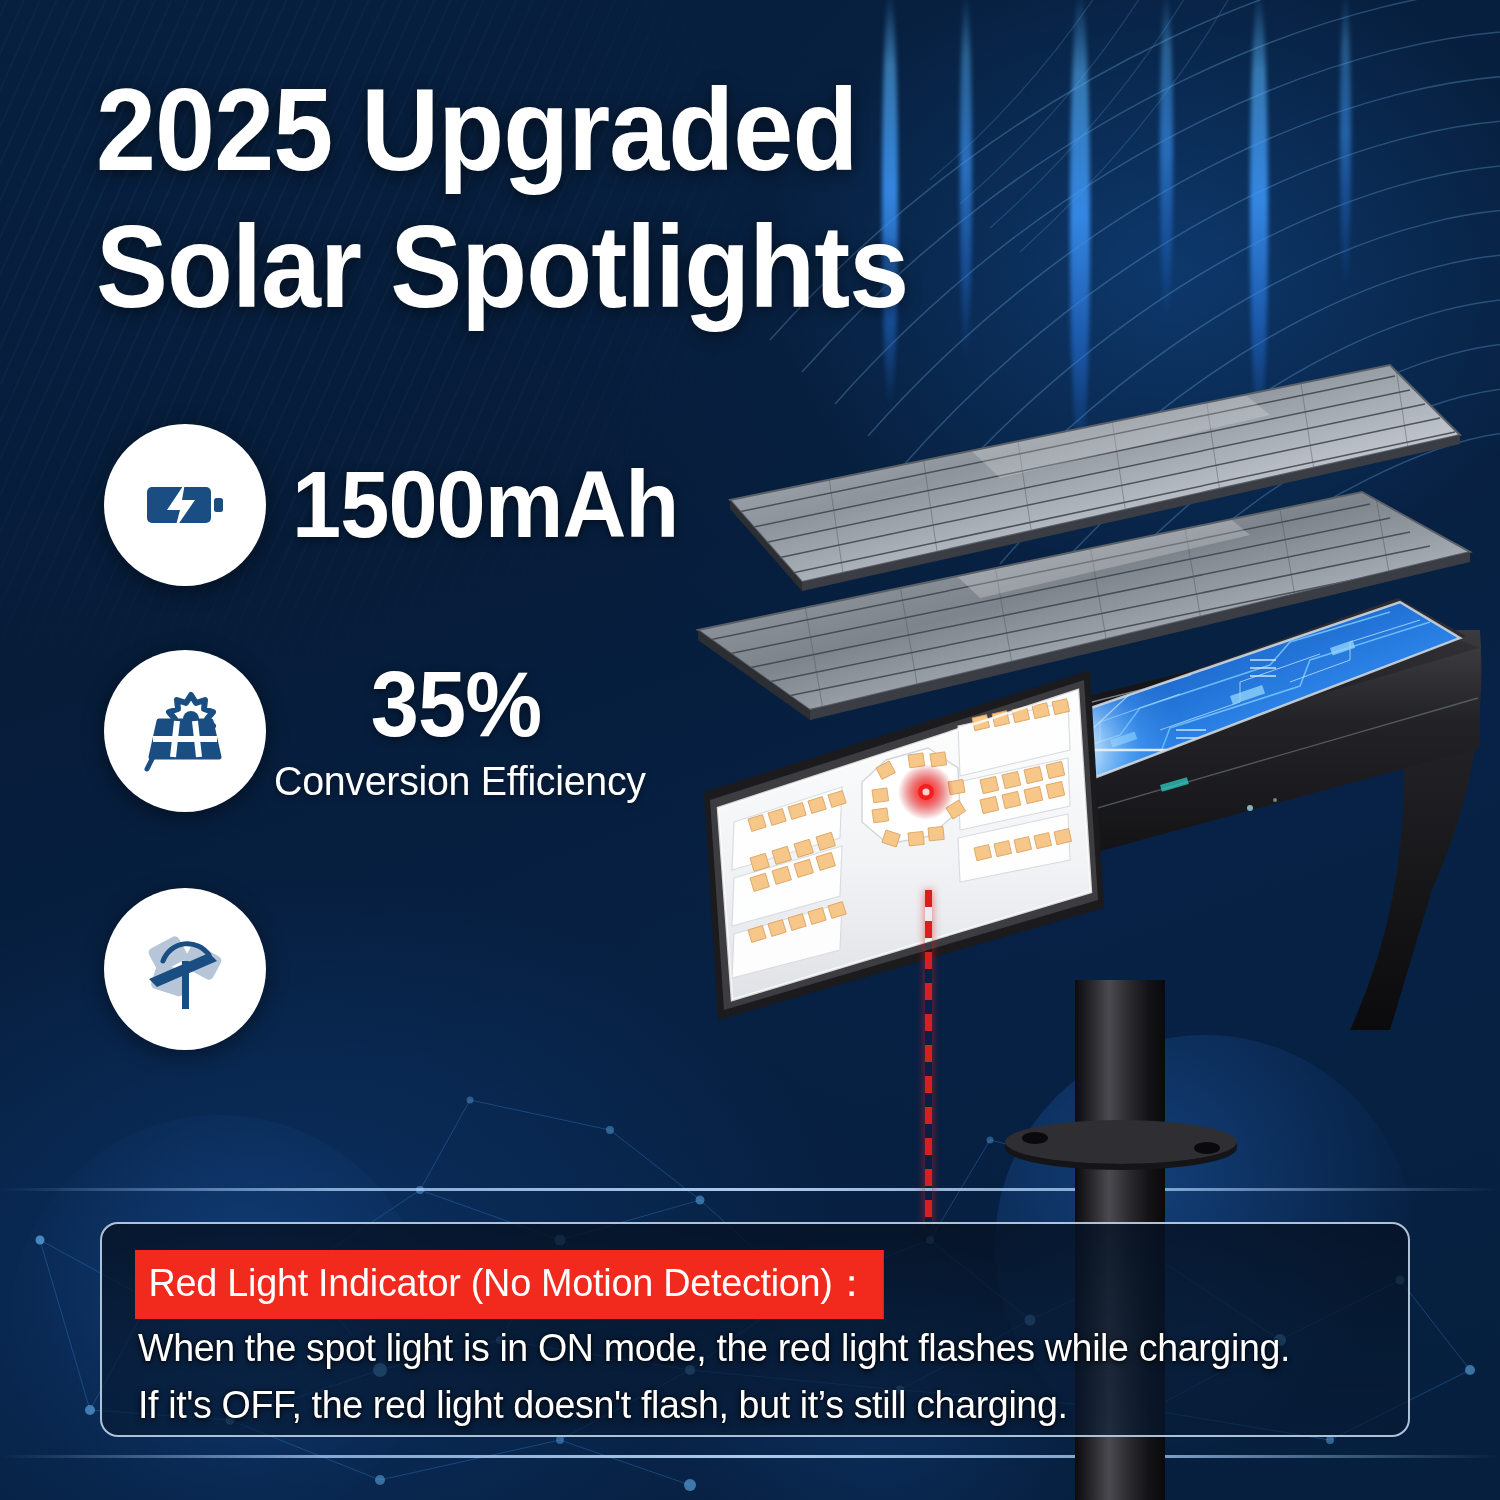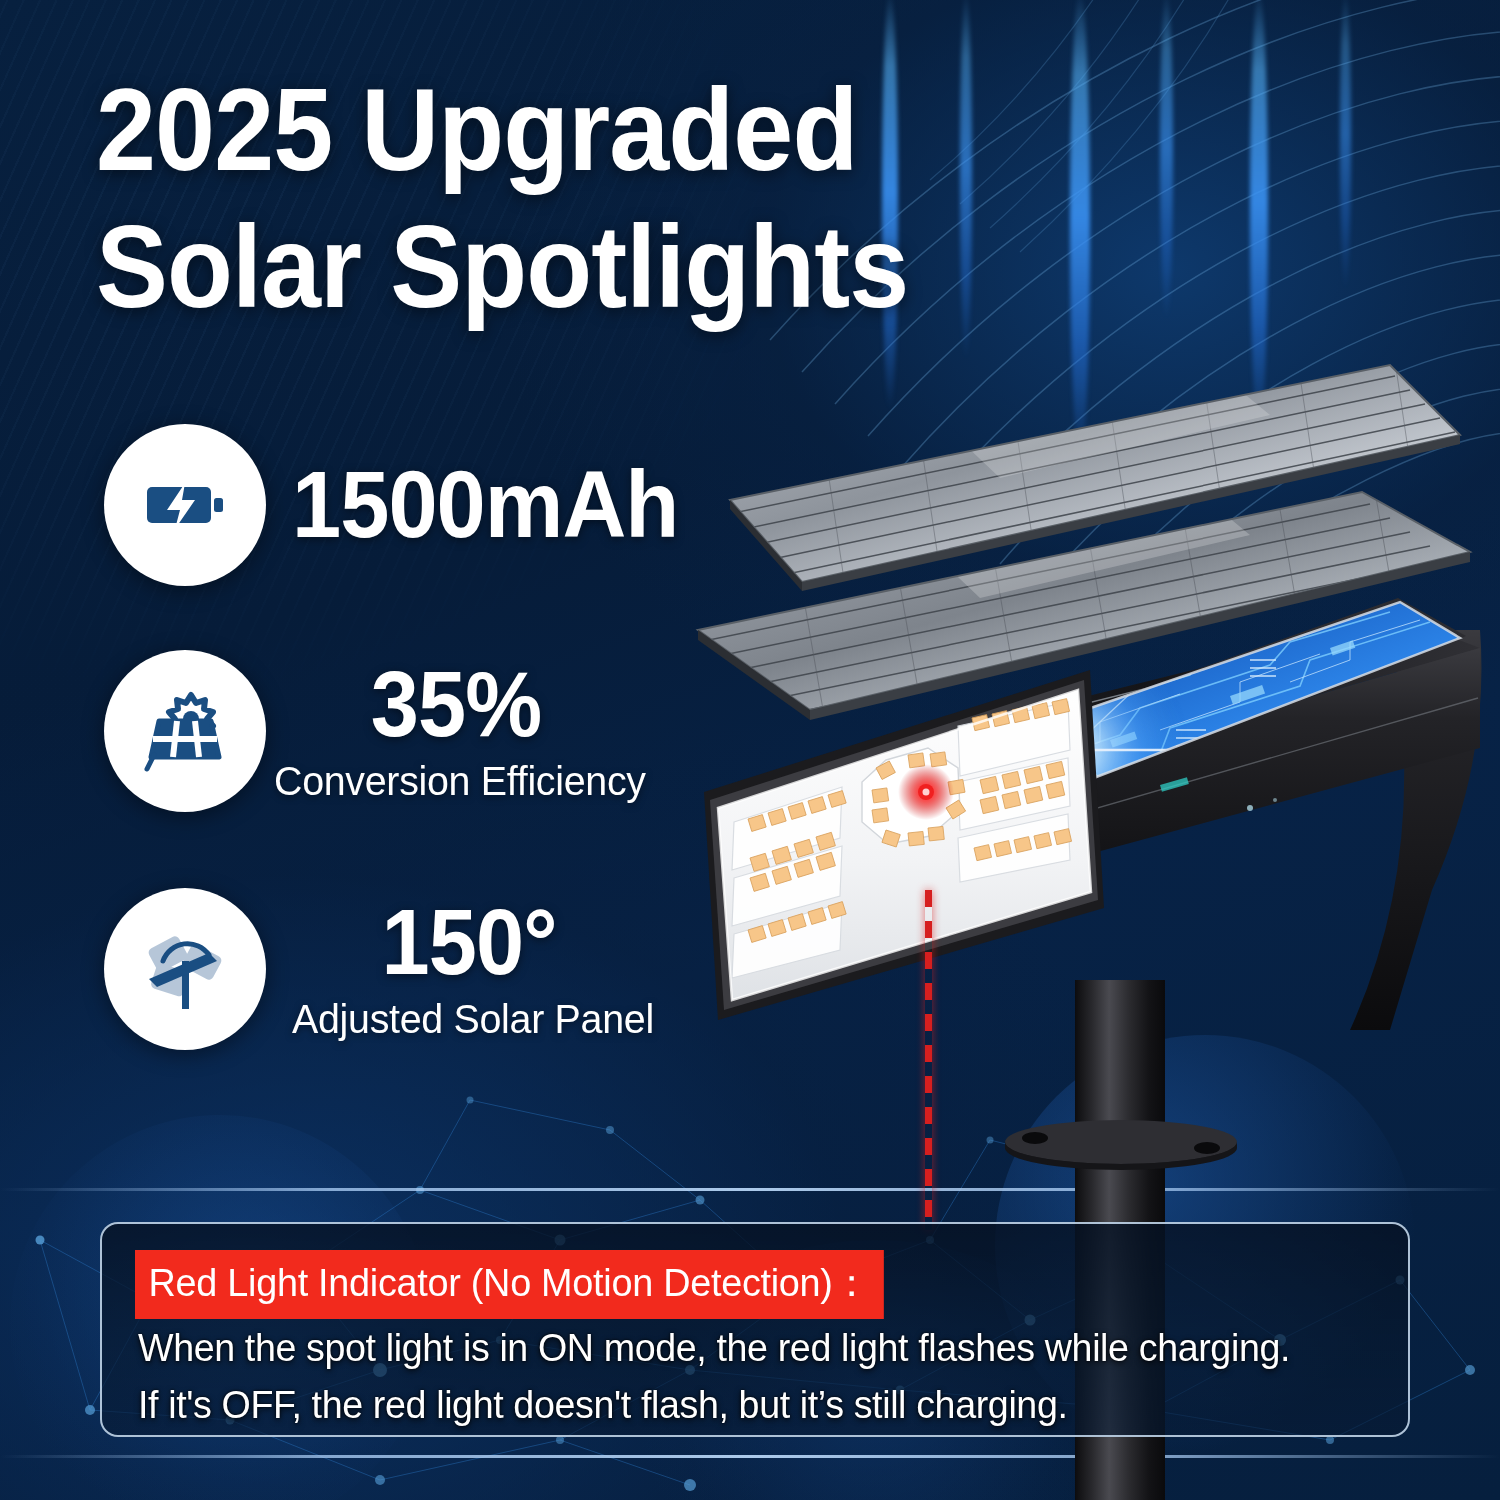--- a/index.html
+++ b/index.html
@@ -606,24 +606,20 @@
           <rect x="16" y="46" width="34" height="26" rx="5" transform="rotate(18 33 59)"></rect>
         </g>
 
         <path d="M26 40 A26 26 0 0 1 72 34" fill="none" stroke="#1a4e82" stroke-width="5" stroke-linecap="round"></path>
 
         <rect x="45" y="40" width="7" height="48" fill="#1a4e82"></rect>
 
         <path d="M12 58 L72 32 L80 40 L20 66 Z" fill="#1a4e82"></path>
       </svg>
     </div>
-    <div class="feature-text">
-      <div class="feature-big">150°</div>
-      <div class="feature-sub">Adjusted Solar Panel</div>
-    </div>
   </div>
 
   <div class="callout">
     <div class="callout-title">Red Light Indicator (No Motion Detection)：</div>
     <div class="callout-line cl1">When the spot light is in ON mode, the red light flashes while charging.</div>
     <div class="callout-line cl2">If it's OFF, the red light doesn't flash, but it’s still charging.</div>
   </div>
 
 </div>
 

